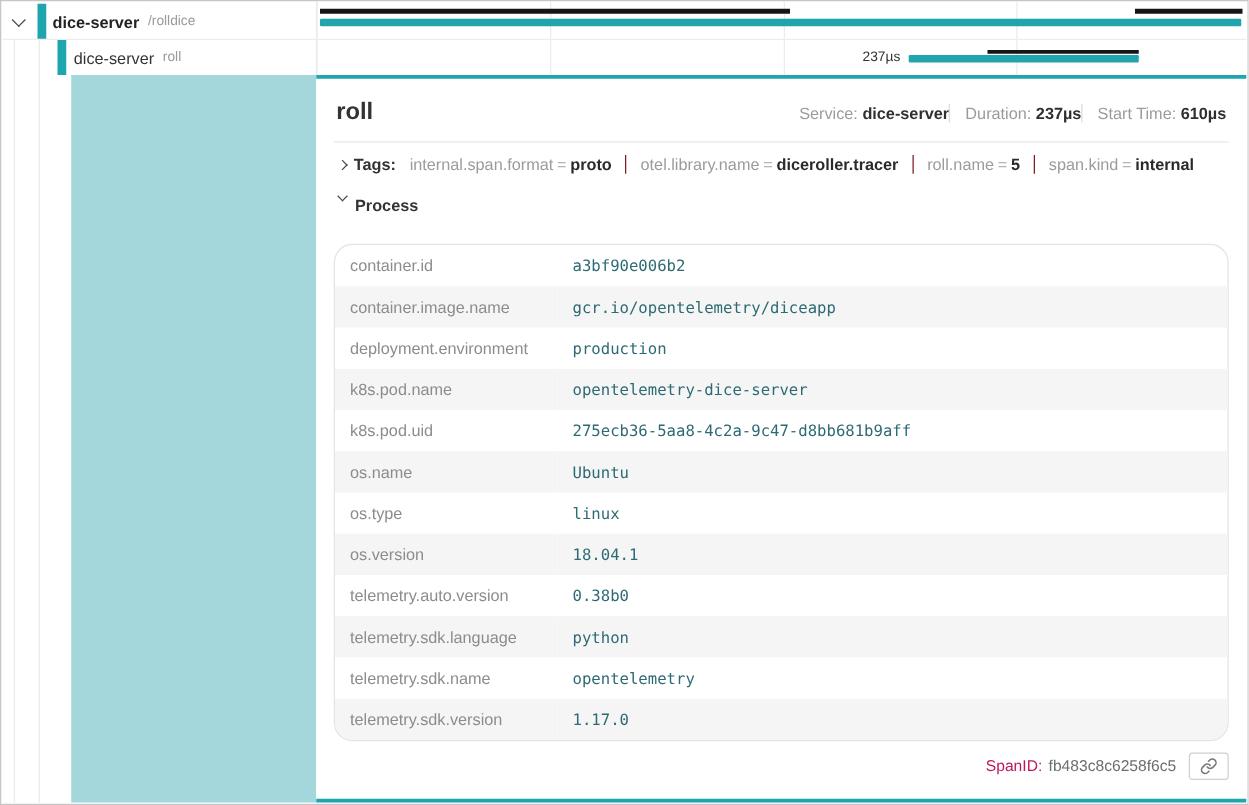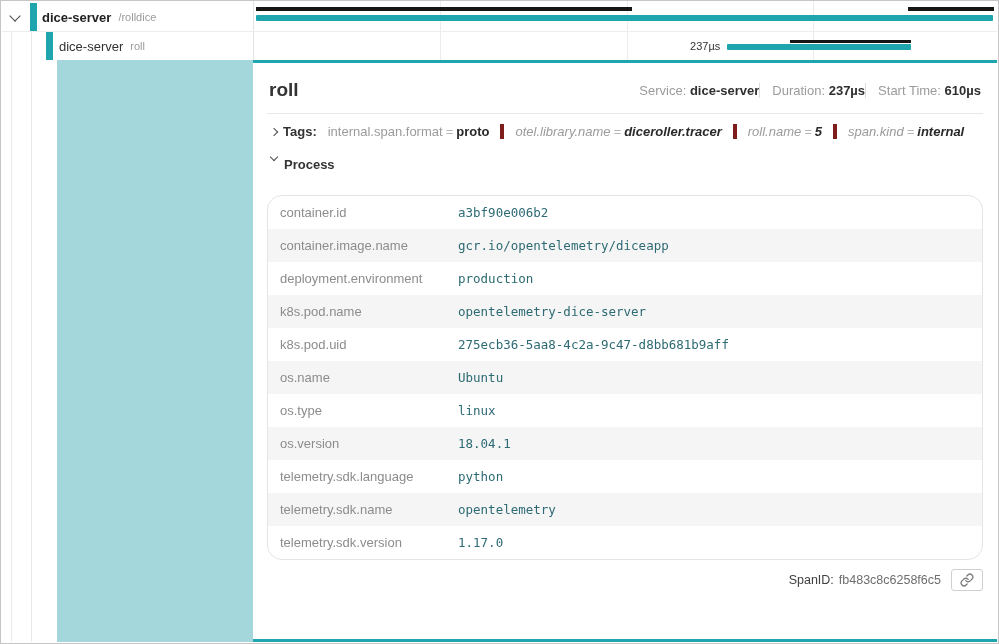--- a/index.html
+++ b/index.html
@@ -61,35 +61,35 @@
     padding:6px 2px 12px 2px; border-bottom:1px solid #e8e8e8; }
   .detail-title { font-size:19px; font-weight:700; color:#333; }
   .detail-meta { display:flex; align-items:center; font-size:13px; color:#9b9b9b; }
   .meta-item b { color:#2f2f2f; font-weight:700; }
   .meta-item + .meta-item { border-left:1px solid #dcdcdc; padding-left:12px; }
 
   .tags-row { display:flex; align-items:center; padding:10px 2px; font-size:13px; cursor:pointer; }
   .tags-label, .process-label { font-weight:700; color:#333; font-size:13px; }
   .tag-item { color:#9b9b9b; padding:0 11px; white-space:nowrap; }
   .tag-item:first-of-type { padding-left:9px; }
-  .tag-item + .tag-item { border-left:4px solid #7f1d1d;font-style:italic; }
+  .tag-item + .tag-item { border-left:1px solid #7f1d1d; }
   .tag-eq { color:#b5b5b5; padding:0 3px; }
   .tag-value { color:#2a2a2a; font-weight:700; }
 
   .process-header { display:flex; align-items:flex-start; padding:8px 2px 9px 2px; cursor:pointer; }
 
   .kv-wrap { border:1px solid #e4e4e4; border-radius:15px; overflow:hidden; margin:14px 0 0 0; }
   .kv-table { width:100%; border-collapse:collapse; font-size:13px; }
   .kv-table tr:nth-child(even) { background:#f5f5f5; }
   .kv-table td { padding:9px 12px; vertical-align:top; }
   .kv-key { color:#8c8c8c; width:178px; }
   .kv-val { font-family:"DejaVu Sans Mono", monospace; font-size:12.5px; color:#2d6a73; }
 
   .detail-footer { display:flex; justify-content:flex-end; align-items:center; margin-top:9px; }
-  .spanid-label { font-size:12.5px; color:#404040; }
+  .spanid-label { font-size:12.5px; color:#be185d; }
   .spanid-value { font-size:12.5px; color:#6e6e6e; margin-left:5px; }
   .link-btn { margin-left:10px; display:inline-flex; align-items:center; justify-content:center;
     width:32px; height:22px; border:1px solid #d0d0d0; border-radius:3px; background:#fff; cursor:pointer; }
 </style>
 </head>
 <body>
 
 <div class="app">
 
   <div class="timeline-grid">
@@ -200,20 +200,24 @@
             </tr>
           <tr>
               <td class="kv-key">os.type</td>
               <td class="kv-val">linux</td>
             </tr>
           <tr>
               <td class="kv-key">os.version</td>
               <td class="kv-val">18.04.1</td>
             </tr>
           <tr>
+              <td class="kv-key">telemetry.auto.version</td>
+              <td class="kv-val">0.38b0</td>
+            </tr>
+          <tr>
               <td class="kv-key">telemetry.sdk.language</td>
               <td class="kv-val">python</td>
             </tr>
           <tr>
               <td class="kv-key">telemetry.sdk.name</td>
               <td class="kv-val">opentelemetry</td>
             </tr>
           <tr>
               <td class="kv-key">telemetry.sdk.version</td>
               <td class="kv-val">1.17.0</td>

